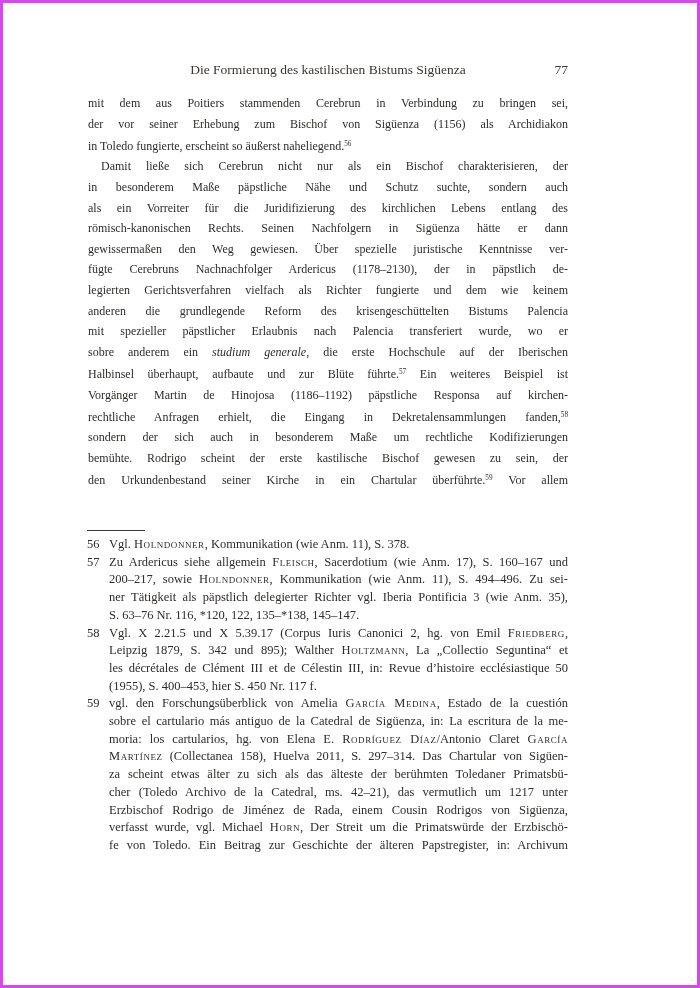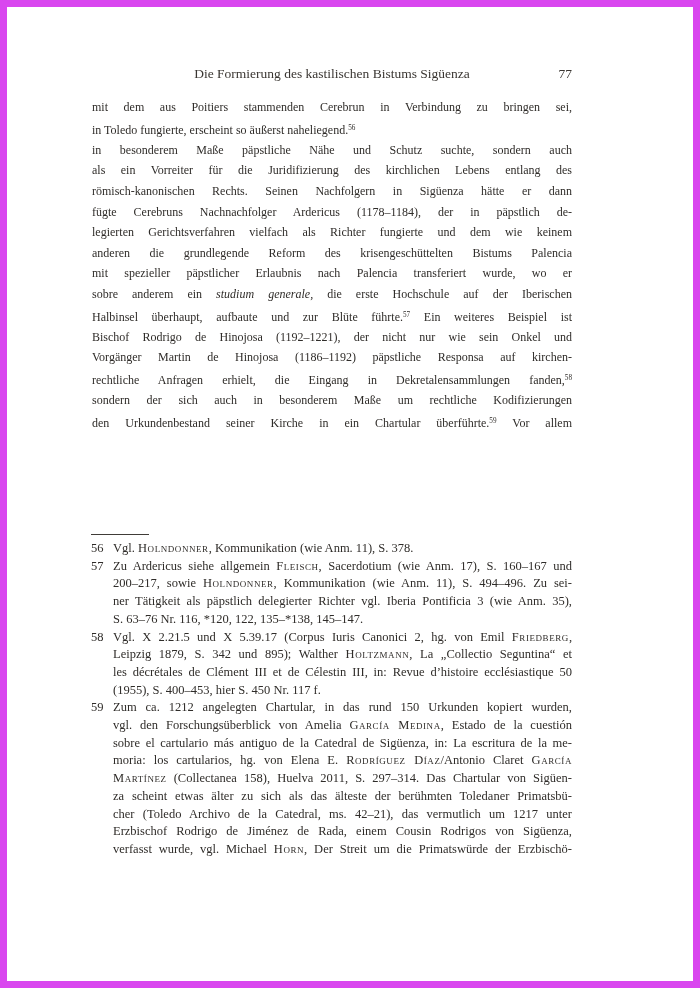--- a/index.html
+++ b/index.html
@@ -6,21 +6,21 @@
     margin: 0;
     padding: 0;
     background: #e9e9e7;
   }
   .page {
     position: relative;
     width: 700px;
     height: 988px;
     margin: 0 auto;
     background: #ffffff;
-    border: 7px solid #d946ef;
+    border: 3px solid #d946ef;
     box-sizing: border-box;
     font-family: "Liberation Serif", "DejaVu Serif", serif;
     color: #2f2c29;
     overflow: hidden;
   }
   .running-head {
     position: absolute;
     top: 59px;
     left: 85px;
     width: 480px;
@@ -96,34 +96,37 @@
 <body>
 
 <div class="page">
   <div class="running-head">
     <span class="title">Die Formierung des kastilischen Bistums Sigüenza</span>
     <span class="pagenum">77</span>
   </div>
 
   <div class="body-text">
       <div class="line"><span>mit dem aus Poitiers stammenden Cerebrun in Verbindung zu bringen sei,</span></div>
+      <div class="line"><span>der vor seiner Erhebung zum Bischof von Sigüenza (1156) als Archidiakon</span></div>
       <div class="line endline"><span>in Toledo fungierte, erscheint so äußerst naheliegend.</span><span class="sup">56</span></div>
+      <div class="line indent"><span>Damit ließe sich Cerebrun nicht nur als ein Bischof charakterisieren, der</span></div>
       <div class="line"><span>in besonderem Maße päpstliche Nähe und Schutz suchte, sondern auch</span></div>
       <div class="line"><span>als ein Vorreiter für die Juridifizierung des kirchlichen Lebens entlang des</span></div>
       <div class="line"><span>römisch-kanonischen Rechts. Seinen Nachfolgern in Sigüenza hätte er dann</span></div>
-      <div class="line"><span>fügte Cerebruns Nachnachfolger Ardericus (1178–1184), der in päpstlich de-</span></div>
+      <div class="line"><span>gewissermaßen den Weg gewiesen. Über spezielle juristische Kenntnisse ver-</span></div>
+      <div class="line"><span>fügte Cerebruns Nachnachfolger Ardericus (1178–2130), der in päpstlich de-</span></div>
       <div class="line"><span>legierten Gerichtsverfahren vielfach als Richter fungierte und dem wie keinem</span></div>
       <div class="line"><span>anderen die grundlegende Reform des krisengeschüttelten Bistums Palencia</span></div>
       <div class="line"><span>mit spezieller päpstlicher Erlaubnis nach Palencia transferiert wurde, wo er</span></div>
       <div class="line"><span>sobre anderem ein </span><span class="it">studium generale</span><span>, die erste Hochschule auf der Iberischen</span></div>
       <div class="line"><span>Halbinsel überhaupt, aufbaute und zur Blüte führte.</span><span class="sup">57</span><span> Ein weiteres Beispiel ist</span></div>
-      <div class="line"><span>Bischof Rodrigo de Hinojosa (1192–1221), der nicht nur wie sein Onkel und</span></div>
       <div class="line"><span>Vorgänger Martin de Hinojosa (1186–1192) päpstliche Responsa auf kirchen-</span></div>
       <div class="line"><span>rechtliche Anfragen erhielt, die Eingang in Dekretalensammlungen fanden,</span><span class="sup">58</span></div>
       <div class="line"><span>sondern der sich auch in besonderem Maße um rechtliche Kodifizierungen</span></div>
+      <div class="line"><span>bemühte. Rodrigo scheint der erste kastilische Bischof gewesen zu sein, der</span></div>
       <div class="line"><span>den Urkundenbestand seiner Kirche in ein Chartular überführte.</span><span class="sup">59</span><span> Vor allem</span></div>
     </div>
 
   <div class="footnote-sep"></div>
 
   <div class="footnotes">
       <div class="footnote">
         <span class="fn-num">56</span>
         <div class="line fn-line endline"><span>Vgl. </span><span class="sc">Holndonner</span><span>, Kommunikation (wie Anm. 11), S. 378.</span></div>
       </div>
@@ -136,24 +139,24 @@
       </div>
       <div class="footnote">
         <span class="fn-num">58</span>
         <div class="line fn-line"><span>Vgl. X 2.21.5 und X 5.39.17 (Corpus Iuris Canonici 2, hg. von Emil </span><span class="sc">Friedberg</span><span>,</span></div>
         <div class="line fn-line"><span>Leipzig 1879, S. 342 und 895); Walther </span><span class="sc">Holtzmann</span><span>, La „Collectio Seguntina“ et</span></div>
         <div class="line fn-line"><span>les décrétales de Clément III et de Célestin III, in: Revue d’histoire ecclésiastique 50</span></div>
         <div class="line fn-line endline"><span>(1955), S. 400–453, hier S. 450 Nr. 117 f.</span></div>
       </div>
       <div class="footnote">
         <span class="fn-num">59</span>
-        <div class="line fn-line"><span>Zum ca. 1212 angelegten Chartular, in das rund 150 Urkunden kopiert wurden,</span></div>
         <div class="line fn-line"><span>vgl. den Forschungsüberblick von Amelia </span><span class="sc">García Medina</span><span>, Estado de la cuestión</span></div>
         <div class="line fn-line"><span>sobre el cartulario más antiguo de la Catedral de Sigüenza, in: La escritura de la me-</span></div>
         <div class="line fn-line"><span>moria: los cartularios, hg. von Elena E. </span><span class="sc">Rodríguez Díaz</span><span>/Antonio Claret </span><span class="sc">García</span></div>
         <div class="line fn-line"><span class="sc">Martínez</span><span> (Collectanea 158), Huelva 2011, S. 297–314. Das Chartular von Sigüen-</span></div>
         <div class="line fn-line"><span>za scheint etwas älter zu sich als das älteste der berühmten Toledaner Primatsbü-</span></div>
         <div class="line fn-line"><span>cher (Toledo Archivo de la Catedral, ms. 42–21), das vermutlich um 1217 unter</span></div>
         <div class="line fn-line"><span>Erzbischof Rodrigo de Jiménez de Rada, einem Cousin Rodrigos von Sigüenza,</span></div>
         <div class="line fn-line"><span>verfasst wurde, vgl. Michael </span><span class="sc">Horn</span><span>, Der Streit um die Primatswürde der Erzbischö-</span></div>
+        <div class="line fn-line"><span>fe von Toledo. Ein Beitrag zur Geschichte der älteren Papstregister, in: Archivum</span></div>
       </div>
     </div>
 </div>
 
 </body></html>

